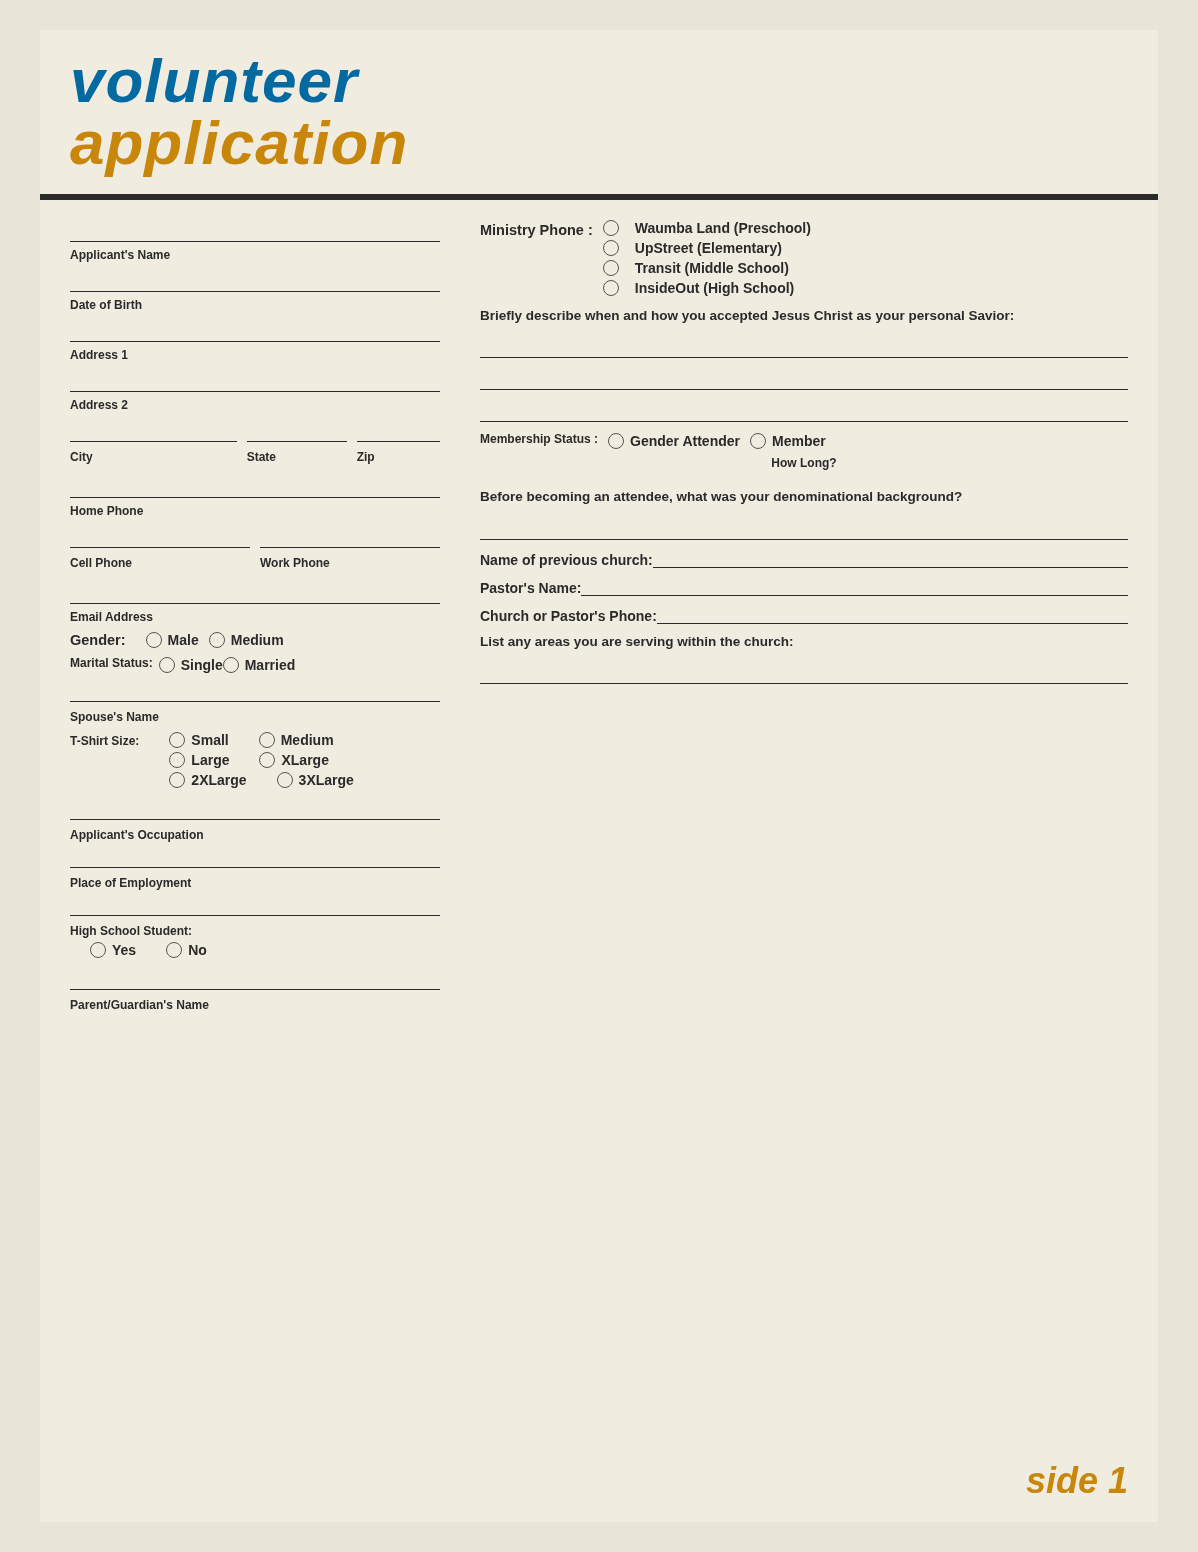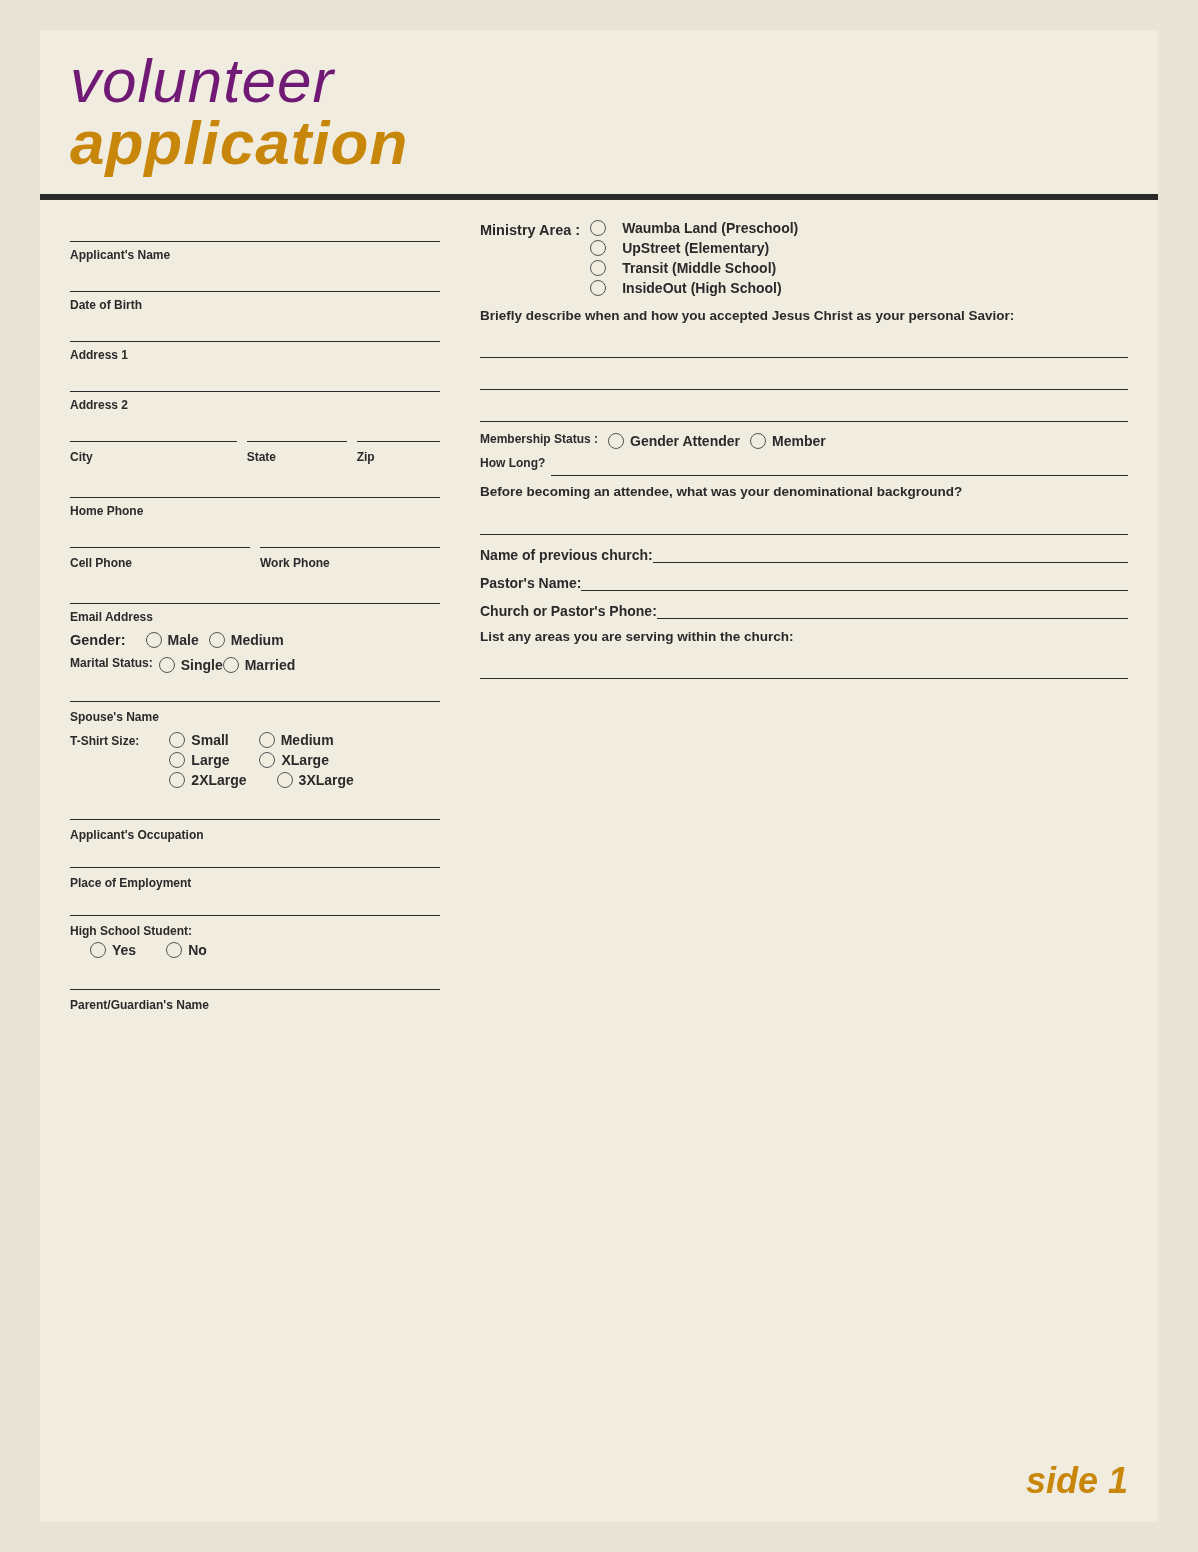--- a/index.html
+++ b/index.html
@@ -14,22 +14,22 @@
       background: #f0ece0;
       width: 100%;
       min-height: 1492px;
       position: relative;
     }
     .header {
       padding: 20px 30px 10px 30px;
     }
     .title-volunteer {
       font-size: 62px;
-      font-weight: 400;
-      color: #701a75;
+      font-weight: 700;
+      color: #0369a1;
       line-height: 1;
       font-style: italic;
       letter-spacing: 1px;
     }
     .title-application {
       font-size: 62px;
       font-weight: 900;
       color: #c8860a;
       line-height: 1;
       font-style: italic;
@@ -177,23 +177,24 @@
     .membership-row {
       display: flex;
       align-items: center;
       gap: 10px;
       margin-top: 10px;
       margin-bottom: 6px;
       flex-wrap: wrap;
     }
     .how-long-row {
       display: flex;
-      align-items: flex-start;
+      align-items: center;
       gap: 6px;
       margin-bottom: 6px;
+      flex-direction: column;
     }
     .how-long-line {
       flex: 1;
       border: none;
       border-bottom: 1.5px solid #2a2a2a;
       background: transparent;
       height: 20px;
     }
     .inline-label-line {
       display: flex;
@@ -423,21 +424,21 @@
 
       <div class="field-group">
         <span class="field-label">Parent/Guardian's Name</span>
       </div>
 
     </div>
 
     <div class="right-col">
 
       <div class="ministry-area-row">
-        <span class="ministry-label">Ministry Area :</span>
+        <span class="ministry-label">Ministry Phone :</span>
         <div class="ministry-options">
           <div class="ministry-option">
             <span class="radio-circle"></span>
             <span>Waumba Land (Preschool)</span>
           </div>
           <div class="ministry-option">
             <span class="radio-circle"></span>
             <span>UpStreet (Elementary)</span>
           </div>
           <div class="ministry-option">

